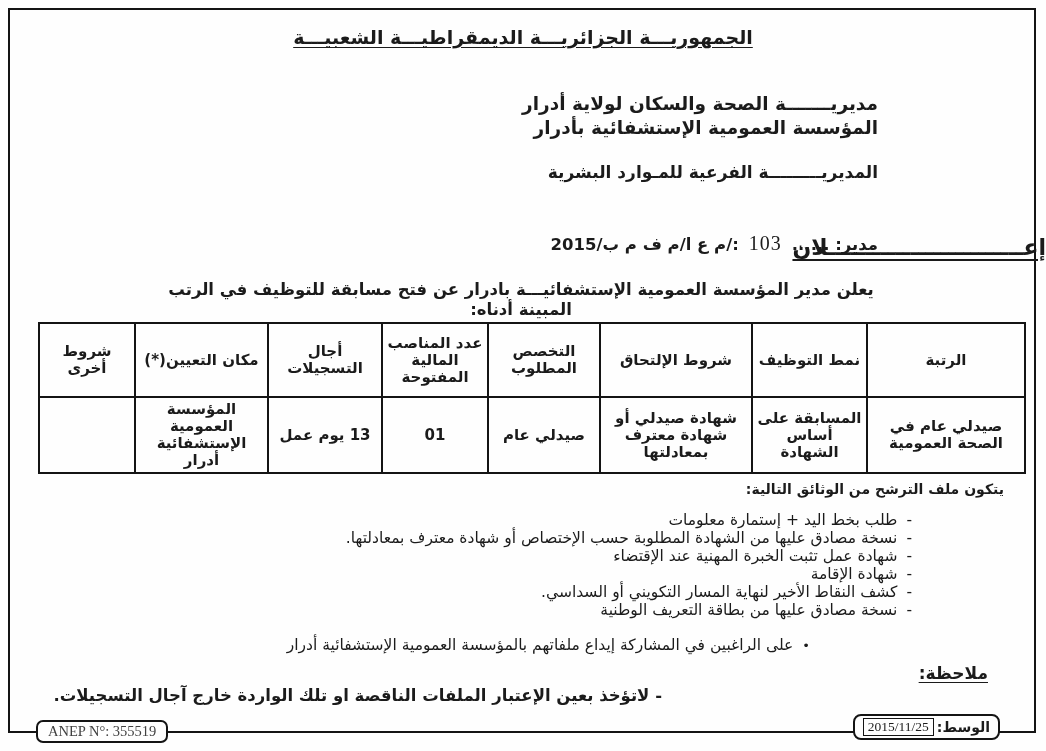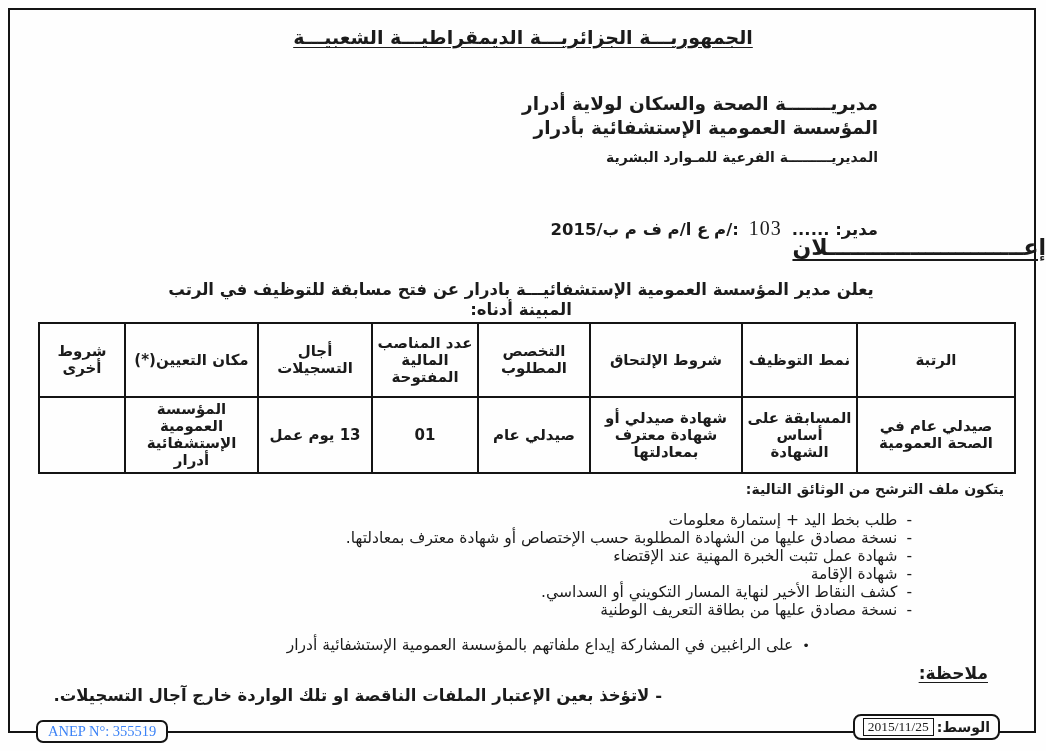--- a/index.html
+++ b/index.html
@@ -26,21 +26,21 @@
   }
   .gov-header .ministry { font-size:17px; font-weight:bold; margin-top:2px; letter-spacing:0.5px; }
 
   
   .dir-block {
     position:absolute; top:92px; right:168px;
     direction:rtl; text-align:right;
     font-weight:bold; line-height:24px;
   }
   .dir-block .l1, .dir-block .l2 { font-size:18.5px; }
-  .dir-block .l3 { font-size:14px; margin-top:5px; }
+  .dir-block .l3 { font-size:17px; margin-top:20px; }
   .ref-line {
     display:flex; direction:rtl; align-items:baseline; gap:10px;
     font-size:16.5px; font-weight:bold; margin-top:1px;
   }
   .ref-num { font-family:"Liberation Serif", serif; font-weight:normal; font-size:20px; letter-spacing:1px; }
   .ref-code { direction:rtl; unicode-bidi:isolate;margin-top:48px; }
 
   
   .announce-title {
     position:absolute; top:235px; left:0; width:100%;
@@ -101,21 +101,21 @@
     position:absolute; top:686px; right:384px;
     direction:rtl; white-space:nowrap;
     font-size:16.5px; font-weight:bold;
   }
 
   
   .anep-box {
     position:absolute; left:36px; top:720px; z-index:2;
     background:#fefefe; border:2px solid #141414; border-radius:7px;
     padding:0 10px; height:23px; line-height:19px;
-    font-family:"Liberation Serif", serif; font-size:14.5px; color:#3b82f6;
+    font-family:"Liberation Serif", serif; font-size:14.5px; color:#404040;
   }
   .wasat-box {
     position:absolute; right:46px; top:714px; z-index:2;
     background:#fefefe; border:2px solid #141414; border-radius:8px;
     padding:2px 8px; display:flex; direction:rtl; align-items:center; gap:3px;
   }
   .wasat-box .paper-name { font-size:14px; font-weight:bold; }
   .wasat-box .date-box {
     border:1px solid #141414; padding:0 4px;
     font-family:"Liberation Serif", serif; font-size:13.5px; line-height:16px;
@@ -152,21 +152,21 @@
 <table class="vacancy" dir="rtl">
   <thead>
     <tr>
       <th style="width:158px">الرتبة</th>
       <th style="width:115px">نمط التوظيف</th>
       <th style="width:152px" class="va-top">شروط الإلتحاق</th>
       <th style="width:112px">التخصص المطلوب</th>
       <th style="width:106px">عدد المناصب المالية المفتوحة</th>
       <th style="width:114px">أجال التسجيلات</th>
       <th style="width:133px">مكان التعيين(*)</th>
-      <th style="width:86px">شروط أخرى</th>
+      <th style="width:96px">شروط أخرى</th>
     </tr>
   </thead>
   <tbody>
     <tr>
       <td>صيدلي عام في الصحة العمومية</td>
       <td>المسابقة على أساس الشهادة</td>
       <td>شهادة صيدلي أو شهادة معترف بمعادلتها</td>
       <td>صيدلي عام</td>
       <td>01</td>
       <td>13 يوم عمل</td>

